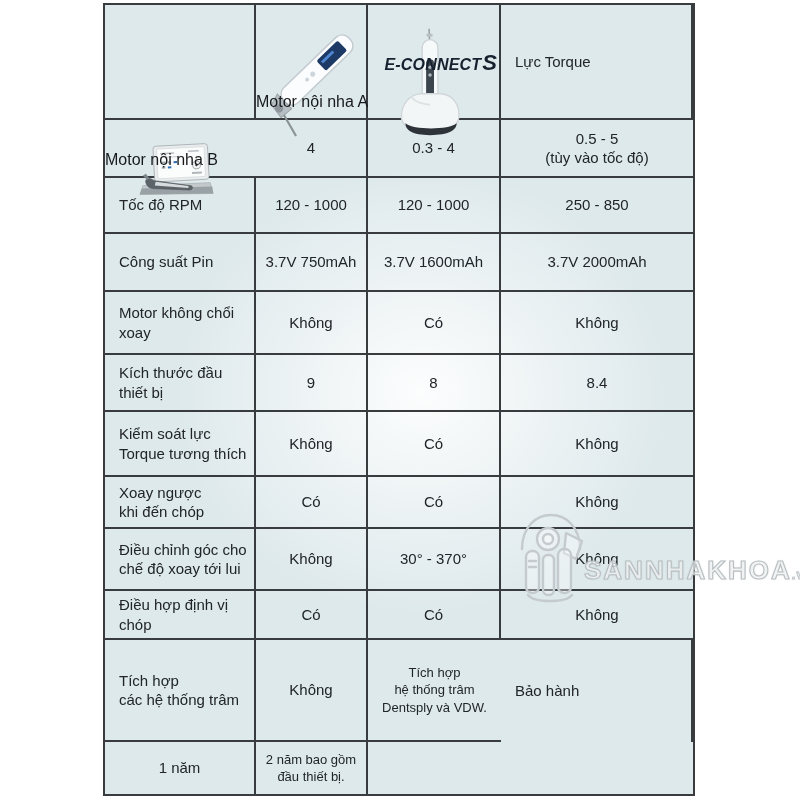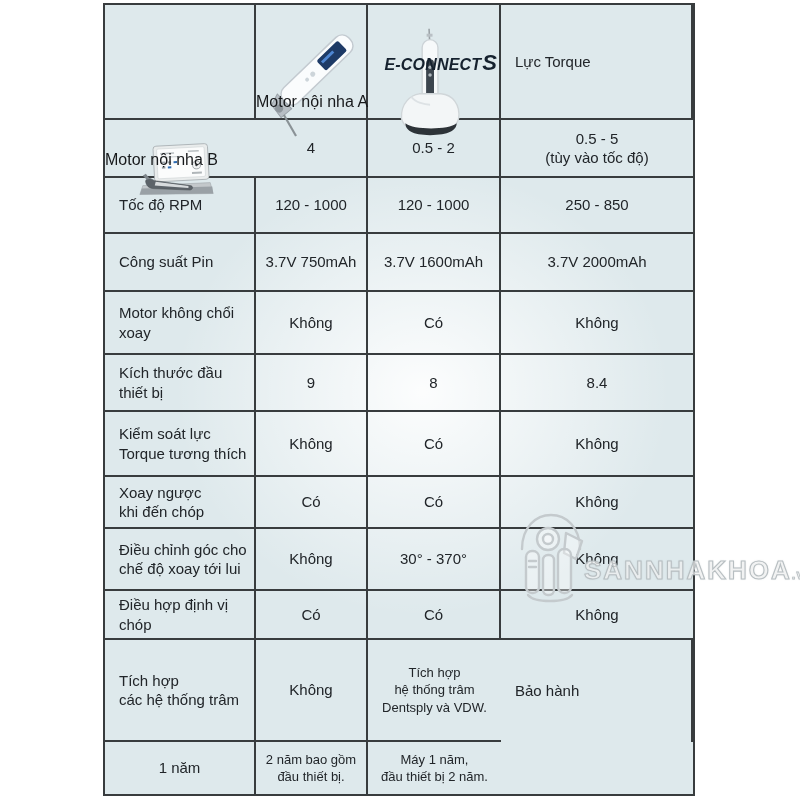--- a/index.html
+++ b/index.html
@@ -119,21 +119,21 @@
         <path d="M 20 92 L 156 86 L 162 108 L 14 110 Z" fill="#c3c8cb" stroke="#9aa1a5" stroke-width="1"></path>
         <path d="M 18 98 L 160 94 L 162 108 L 14 110 Z" fill="#9aa1a6"></path>
         <path d="M 26 86 C 24 80 30 76 36 78 L 44 82 L 116 92 C 122 93 122 100 115 101 L 40 98 C 32 97 27 92 26 86 Z" fill="#5c6369" stroke="#474d52" stroke-width="1"></path>
         <path d="M 28 80 L 20 72 L 26 68 L 34 78 Z" fill="#7d858a"></path>
         <path d="M 46 84 L 112 93 L 112 97 L 44 92 Z" fill="#d7dbdd"></path>
       </svg>
     </div>
     <div class="hlabel">Motor nội nha B</div>
   </div>
   <div class="cell">4</div>
-  <div class="cell">0.5 - 2</div>
+  <div class="cell">0.3 - 4</div>
   <div class="cell last-col">0.5 - 5
 (tùy vào tốc độ)</div>
 
   <div class="cell rowlabel">Tốc độ RPM</div>
   <div class="cell">120 - 1000</div>
   <div class="cell">120 - 1000</div>
   <div class="cell last-col">250 - 850</div>
 
   <div class="cell rowlabel">Công suất Pin</div>
   <div class="cell">3.7V 750mAh</div>
@@ -177,22 +177,20 @@
 các hệ thống trâm</div>
   <div class="cell">Không</div>
   <div class="cell small last-col">Tích hợp
 hệ thống trâm
 Dentsply và VDW.</div>
 
   <div class="cell rowlabel last-row">Bảo hành</div>
   <div class="cell last-row">1 năm</div>
   <div class="cell small last-row">2 năm bao gồm
 đầu thiết bị.</div>
-  <div class="cell small last-col last-row">Máy 1 năm,
-đầu thiết bị 2 năm.</div>
 
 </div>
 
 <div class="watermark">
   <svg width="74" height="104" viewBox="0 0 74 104">
     <g fill="rgba(255,255,255,0.35)" stroke="#c4cacd" stroke-width="2.4" stroke-linejoin="round" stroke-linecap="round">
       <path d="M 8 46 C 8 24 22 12 37 12 C 52 12 66 24 66 46" fill="none"></path>
       <path d="M 52 30 L 68 38 L 62 56 L 50 50 Z"></path>
       <circle cx="34" cy="36" r="11"></circle>
       <circle cx="34" cy="36" r="5"></circle>

